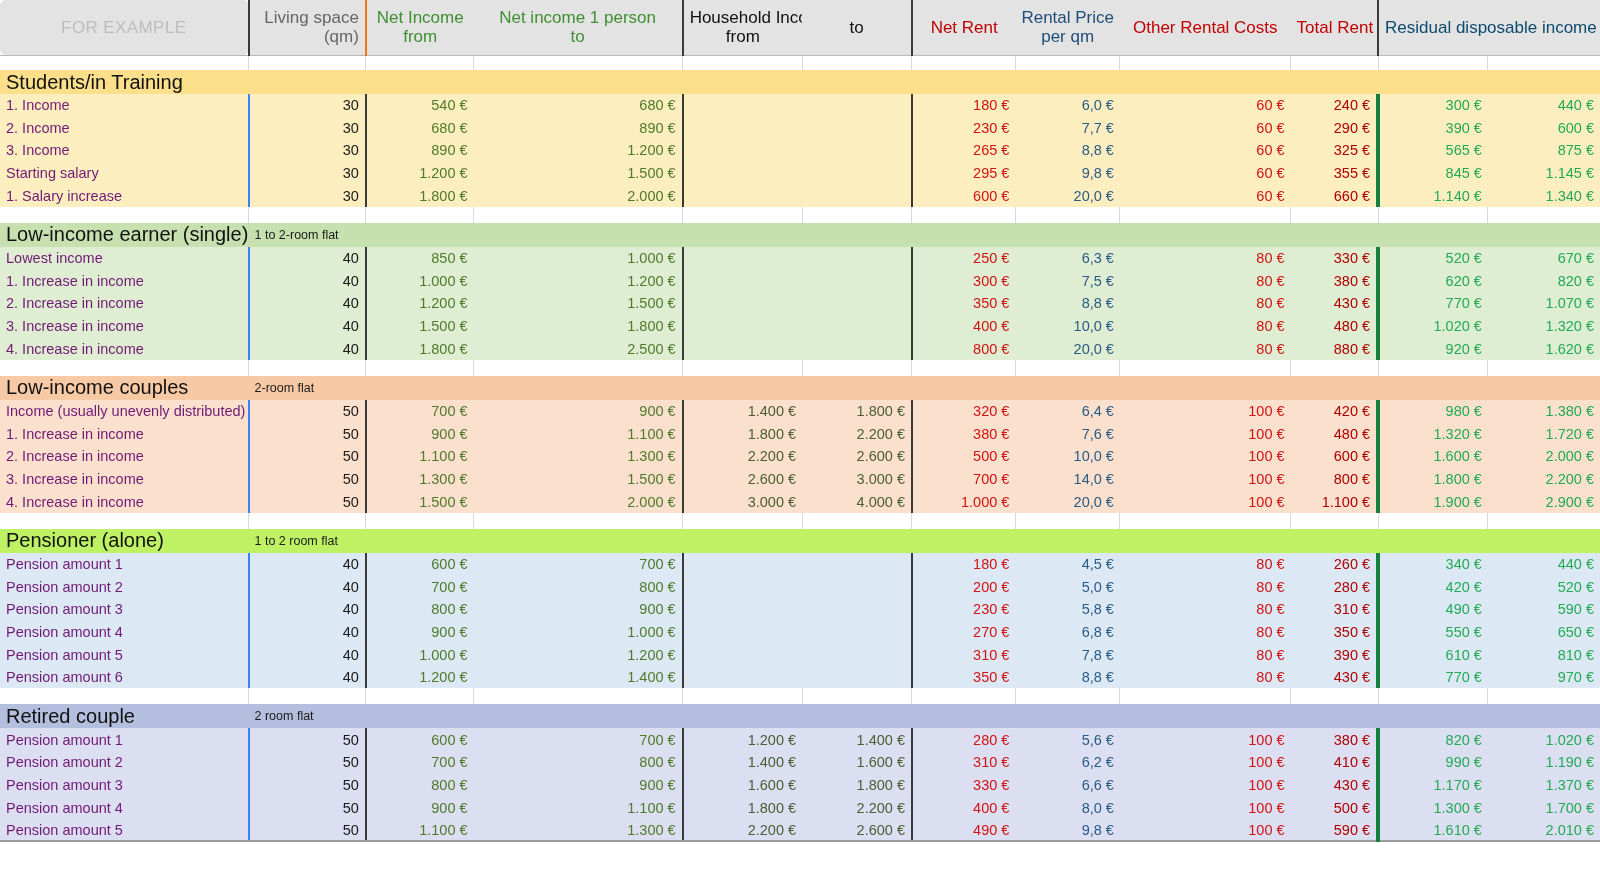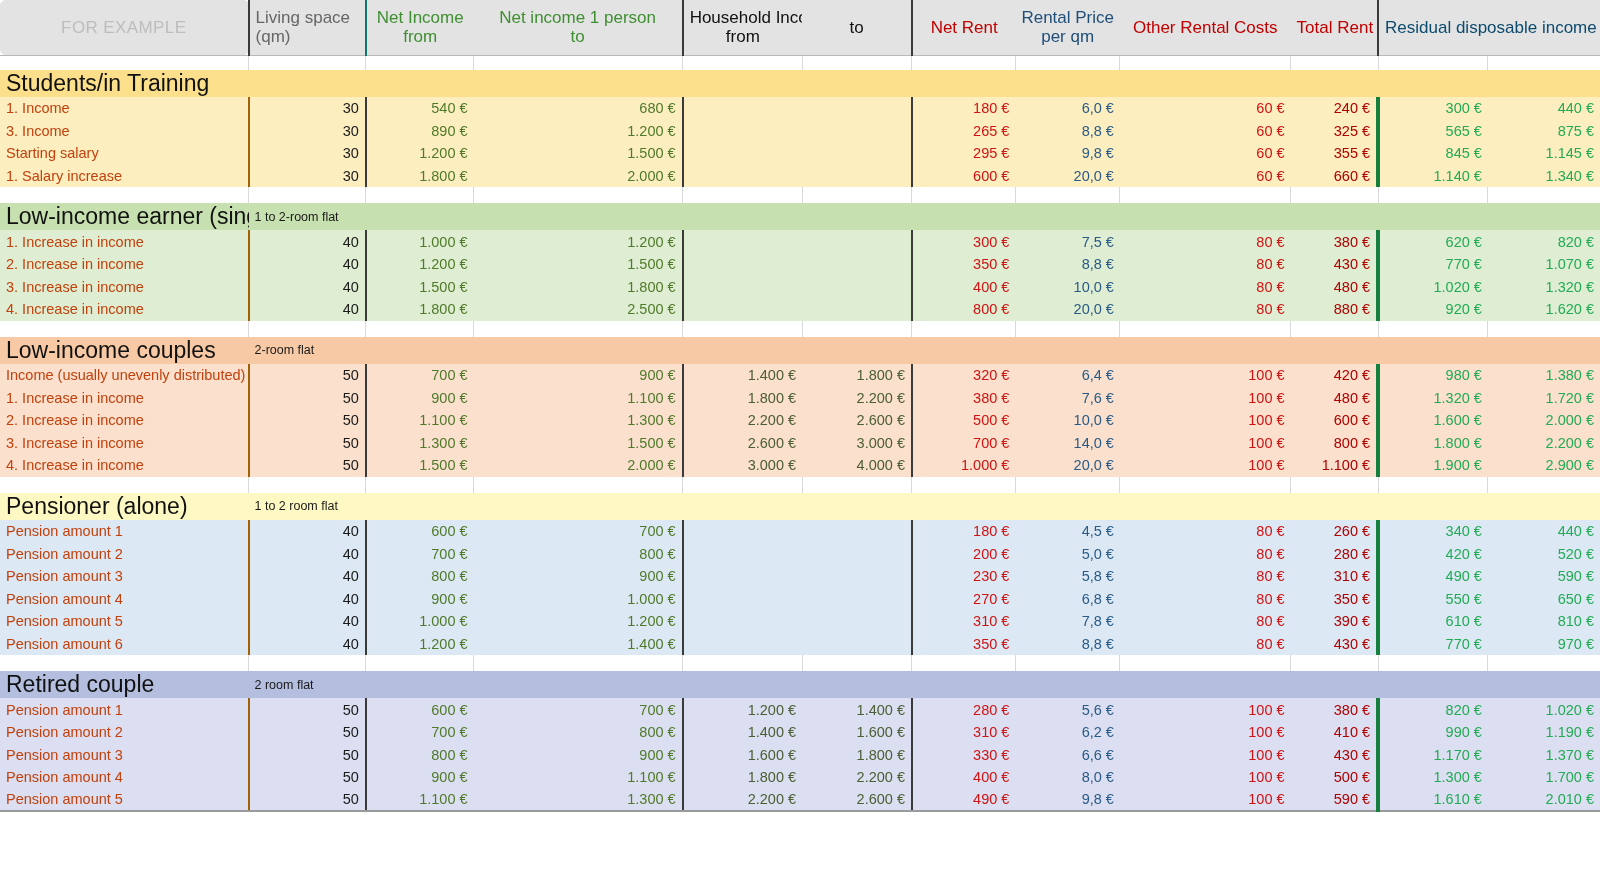--- a/index.html
+++ b/index.html
@@ -45,53 +45,53 @@
     font-size:17px;
     line-height:1.12;
     vertical-align:middle;
     border-bottom:1px solid #b8b8b8;
   }
   th.h-example{
     color:#bdbdbd;text-align:center;font-size:16px;letter-spacing:.4px;
     border-right:2px solid #3a3a3a;
     border-radius:6px;
   }
-  th.h-space{color:#666666;text-align:left;border-right:2px solid #0f766e;}
+  th.h-space{color:#666666;text-align:right;border-right:2px solid #f97316;}
   th.h-green{color:#3f8f31;text-align:center;}
   th.h-greenR{color:#3f8f31;text-align:center;border-right:2px solid #3a3a3a;}
   th.h-dark{color:#111111;text-align:center;}
   th.h-darkR{color:#111111;text-align:center;border-right:2px solid #3a3a3a;}
   th.h-red{color:#c00000;text-align:center;}
   th.h-redR{color:#c00000;text-align:center;border-right:2px solid #3a3a3a;}
   th.h-blue{color:#1f4e79;text-align:center;}
   th.h-resid{color:#0c4a6e;text-align:left;border-left:2px solid #3a3a3a;padding-left:8px;}
   th .sub{display:block;}
 
   
   tr.sect td{
     font-weight:bold;
-    font-size:23px;
+    font-size:20px;
     color:#111111;
     text-align:left;
     vertical-align:middle;
   }
   tr.sect td.note{
     font-weight:normal;
     font-size:12.5px;
     color:#1a1a1a;
     text-align:left;
     padding-left:10px;
   }
 
   
   tr.data{height:22.6px;}
   tr.data td{font-size:14.5px;}
   td.lbl{
-    text-align:left;font-size:13px;color:#c2410c;
-    border-right:2px solid #a16207;padding-left:4px;
+    text-align:left;font-size:13px;color:#701a75;
+    border-right:2px solid #3b82f6;padding-left:4px;
   }
   td.num-space{
     text-align:right;color:#1a1a1a;font-size:16px;
     border-right:2px solid #3a3a3a;padding-right:6px;
   }
   td.num-green{text-align:right;color:#4f7a2a;padding-right:6px;}
   td.num-greenR{text-align:right;color:#4f7a2a;padding-right:6px;border-right:2px solid #3a3a3a;}
   td.num-hh{text-align:right;color:#4b5e34;padding-right:6px;}
   td.num-hhR{text-align:right;color:#4b5e34;padding-right:6px;border-right:2px solid #3a3a3a;}
   td.num-red{text-align:right;color:#d01313;padding-right:6px;}
@@ -107,21 +107,21 @@
   tr.spacer td.noborder{border-right:none;}
 
   
   .s-yellow .bg{background:#fdeec0;}
   .s-yellow .hdbg{background:#fbdf8b;}
   .s-green  .bg{background:#dfeed2;}
   .s-green  .hdbg{background:#c7e0b0;}
   .s-orange .bg{background:#fbe0cd;}
   .s-orange .hdbg{background:#f8c9a5;}
   .s-blue   .bg{background:#dce9f5;}
-  .s-blue   .hdbg{background:#fef9c3;}
+  .s-blue   .hdbg{background:#bef264;}
   .s-indigo .bg{background:#dcdff1;}
   .s-indigo .hdbg{background:#b4bfdf;}
 
   tr.lastrow td{border-bottom:2px solid #9a9a9a;}
 </style>
 </head>
 <body>
 
 <table id="sheet">
   <colgroup>
@@ -203,20 +203,34 @@
         <td class="num-hh bg"></td>
         <td class="num-hhR bg"></td>
         <td class="num-red bg">180 €</td>
         <td class="num-blue bg">6,0 €</td>
         <td class="num-red bg">60 €</td>
         <td class="num-total bg">240 €</td>
         <td class="num-res bg">300 €</td>
         <td class="num-res bg">440 €</td>
       </tr>
       <tr class="data s-yellow">
+        <td class="lbl bg">2. Income</td>
+        <td class="num-space bg">30</td>
+        <td class="num-green bg">680 €</td>
+        <td class="num-greenR bg">890 €</td>
+        <td class="num-hh bg"></td>
+        <td class="num-hhR bg"></td>
+        <td class="num-red bg">230 €</td>
+        <td class="num-blue bg">7,7 €</td>
+        <td class="num-red bg">60 €</td>
+        <td class="num-total bg">290 €</td>
+        <td class="num-res bg">390 €</td>
+        <td class="num-res bg">600 €</td>
+      </tr>
+      <tr class="data s-yellow">
         <td class="lbl bg">3. Income</td>
         <td class="num-space bg">30</td>
         <td class="num-green bg">890 €</td>
         <td class="num-greenR bg">1.200 €</td>
         <td class="num-hh bg"></td>
         <td class="num-hhR bg"></td>
         <td class="num-red bg">265 €</td>
         <td class="num-blue bg">8,8 €</td>
         <td class="num-red bg">60 €</td>
         <td class="num-total bg">325 €</td>
@@ -263,20 +277,34 @@
         <td></td>
         <td></td>
         <td></td>
         <td class="noborder"></td>
       </tr>
       <tr class="sect s-green" style="height: 24px;">
         <td class="hdbg">Low-income earner (single)</td>
         <td class="note hdbg" colspan="11">1 to 2-room flat</td>
       </tr>
       <tr class="data s-green">
+        <td class="lbl bg">Lowest income</td>
+        <td class="num-space bg">40</td>
+        <td class="num-green bg">850 €</td>
+        <td class="num-greenR bg">1.000 €</td>
+        <td class="num-hh bg"></td>
+        <td class="num-hhR bg"></td>
+        <td class="num-red bg">250 €</td>
+        <td class="num-blue bg">6,3 €</td>
+        <td class="num-red bg">80 €</td>
+        <td class="num-total bg">330 €</td>
+        <td class="num-res bg">520 €</td>
+        <td class="num-res bg">670 €</td>
+      </tr>
+      <tr class="data s-green">
         <td class="lbl bg">1. Increase in income</td>
         <td class="num-space bg">40</td>
         <td class="num-green bg">1.000 €</td>
         <td class="num-greenR bg">1.200 €</td>
         <td class="num-hh bg"></td>
         <td class="num-hhR bg"></td>
         <td class="num-red bg">300 €</td>
         <td class="num-blue bg">7,5 €</td>
         <td class="num-red bg">80 €</td>
         <td class="num-total bg">380 €</td>

